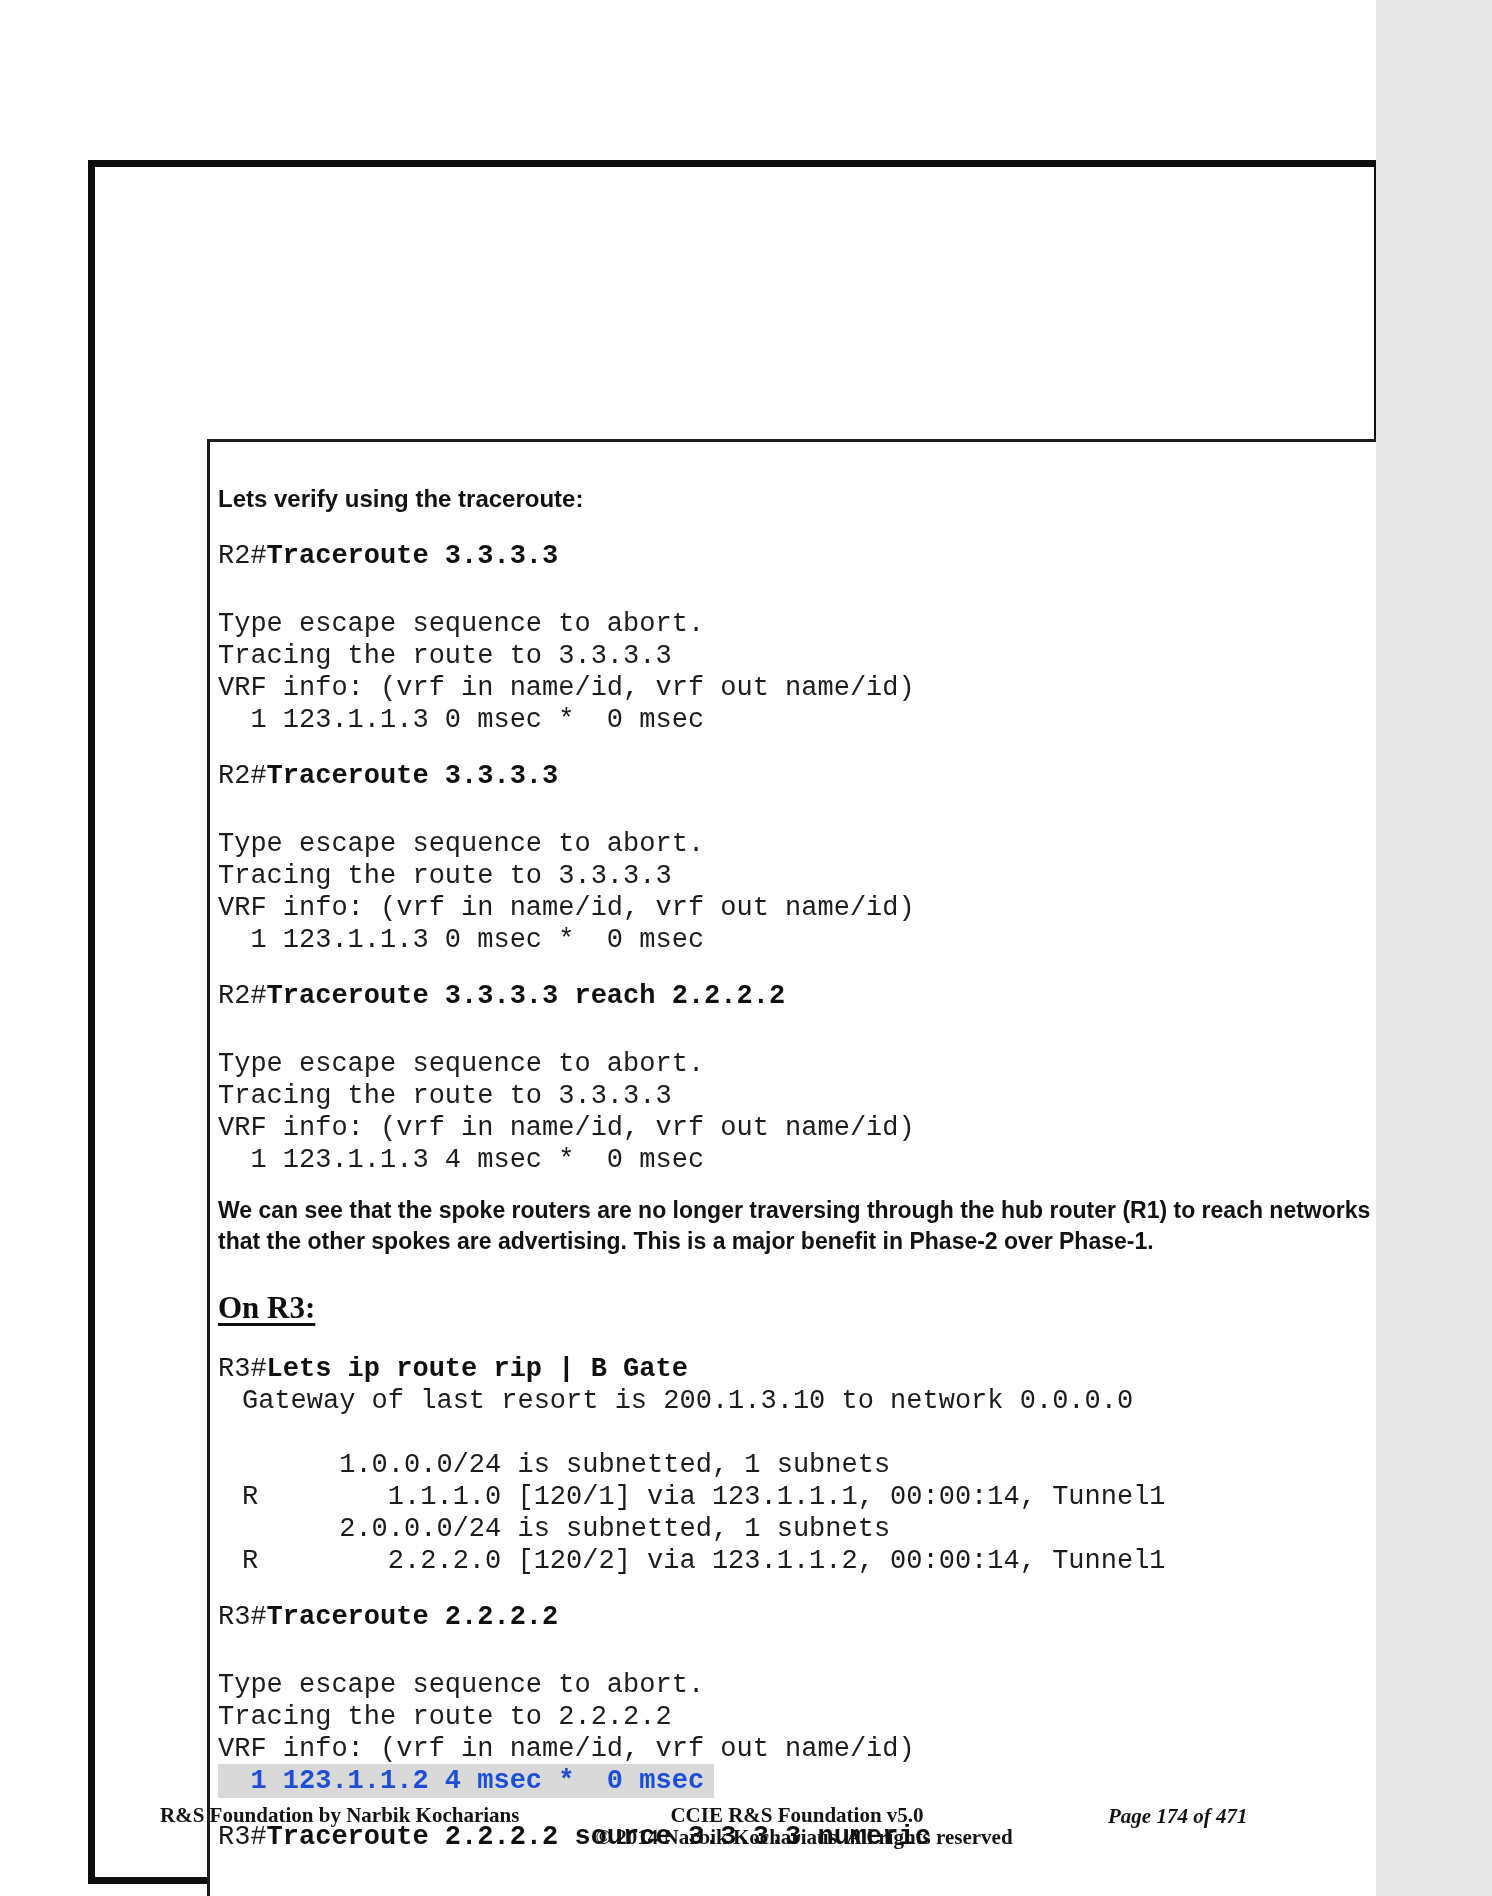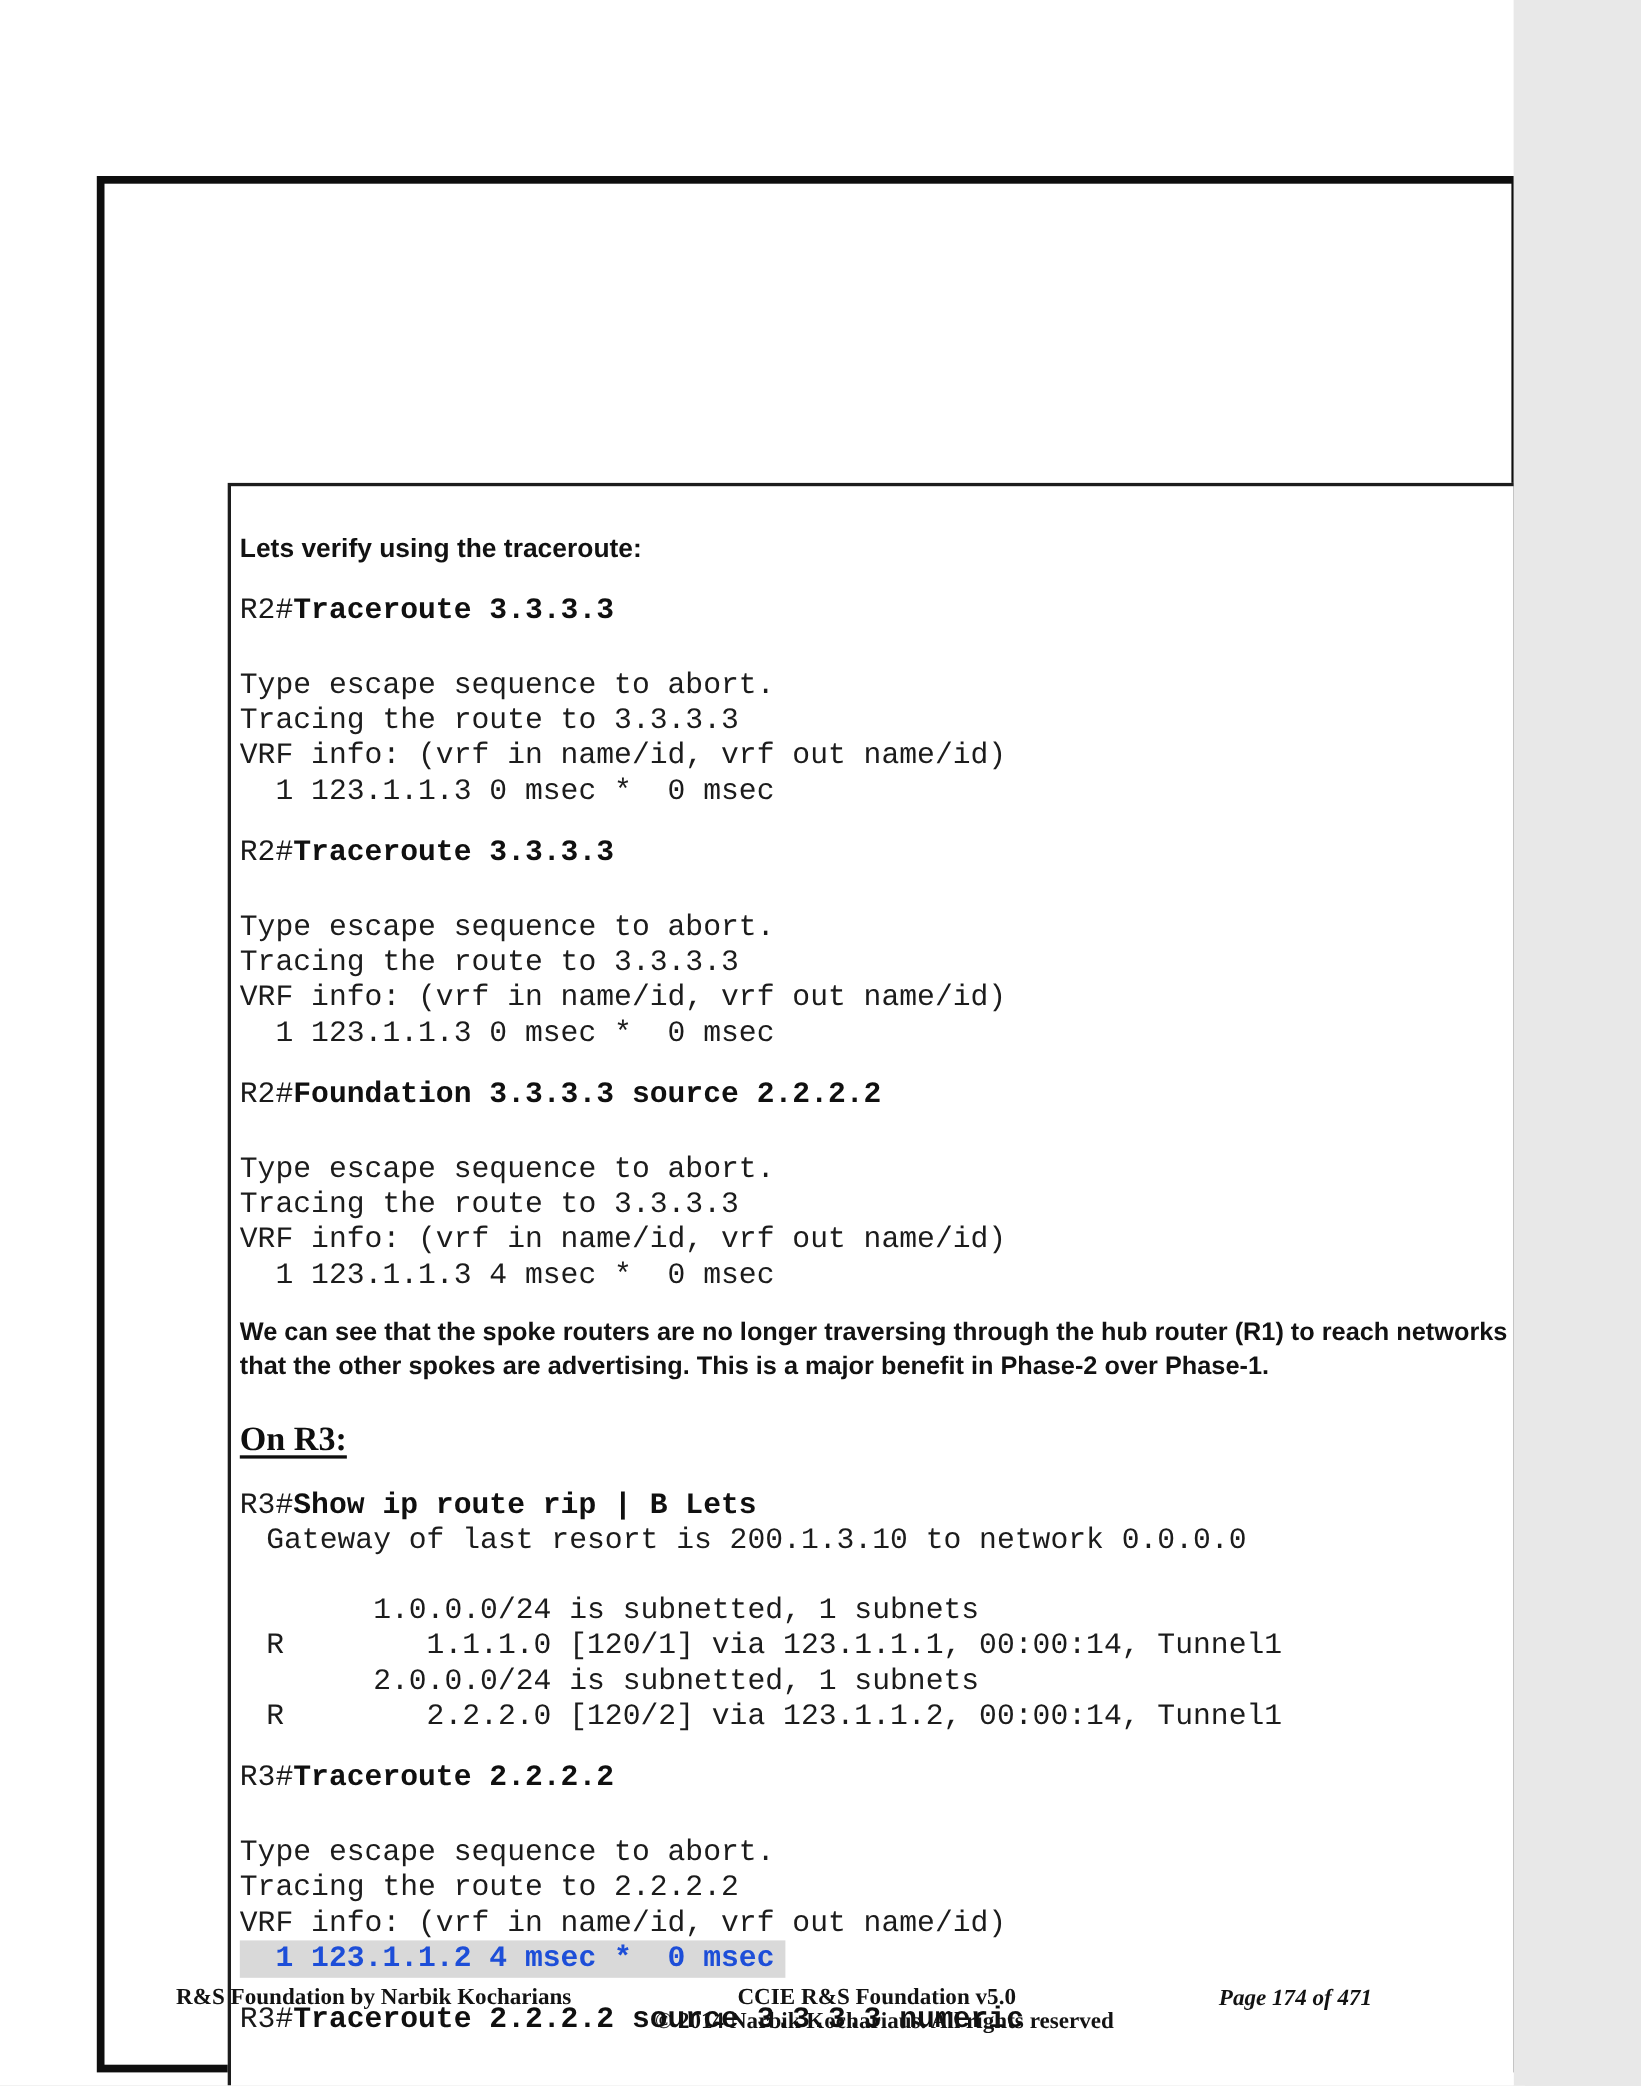--- a/index.html
+++ b/index.html
@@ -110,36 +110,36 @@
       </div>
 
       <div class="cmd"><span>R2#</span><span class="b">Traceroute 3.3.3.3</span></div>
       <div class="out">
         <div class="line">Type escape sequence to abort.</div>
         <div class="line">Tracing the route to 3.3.3.3</div>
         <div class="line">VRF info: (vrf in name/id, vrf out name/id)</div>
         <div class="line">  1 123.1.1.3 0 msec *  0 msec</div>
       </div>
 
-      <div class="cmd"><span>R2#</span><span class="b">Foundation 3.3.3.3 source 2.2.2.2</span></div>
+      <div class="cmd"><span>R2#</span><span class="b">Traceroute 3.3.3.3 reach 2.2.2.2</span></div>
       <div class="out">
         <div class="line">Type escape sequence to abort.</div>
         <div class="line">Tracing the route to 3.3.3.3</div>
         <div class="line">VRF info: (vrf in name/id, vrf out name/id)</div>
         <div class="line">  1 123.1.1.3 4 msec *  0 msec</div>
       </div>
 
       <div class="note">
         <div class="nline">We can see that the spoke routers are no longer traversing through the hub router (R1) to reach networks</div>
         <div class="nline">that the other spokes are advertising. This is a major benefit in Phase-2 over Phase-1.</div>
       </div>
 
       <div class="heading"><span>On R3:</span></div>
 
-      <div class="cmd"><span>R3#</span><span class="b">Show ip route rip | B Lets</span></div>
+      <div class="cmd"><span>R3#</span><span class="b">Lets ip route rip | B Gate</span></div>
       <div class="out tight">
         <div class="line">Gateway of last resort is 200.1.3.10 to network 0.0.0.0</div>
         <div class="line"></div>
         <div class="line">      1.0.0.0/24 is subnetted, 1 subnets</div>
         <div class="line">R        1.1.1.0 [120/1] via 123.1.1.1, 00:00:14, Tunnel1</div>
         <div class="line">      2.0.0.0/24 is subnetted, 1 subnets</div>
         <div class="line">R        2.2.2.0 [120/2] via 123.1.1.2, 00:00:14, Tunnel1</div>
       </div>
 
       <div class="cmd"><span>R3#</span><span class="b">Traceroute 2.2.2.2</span></div>

